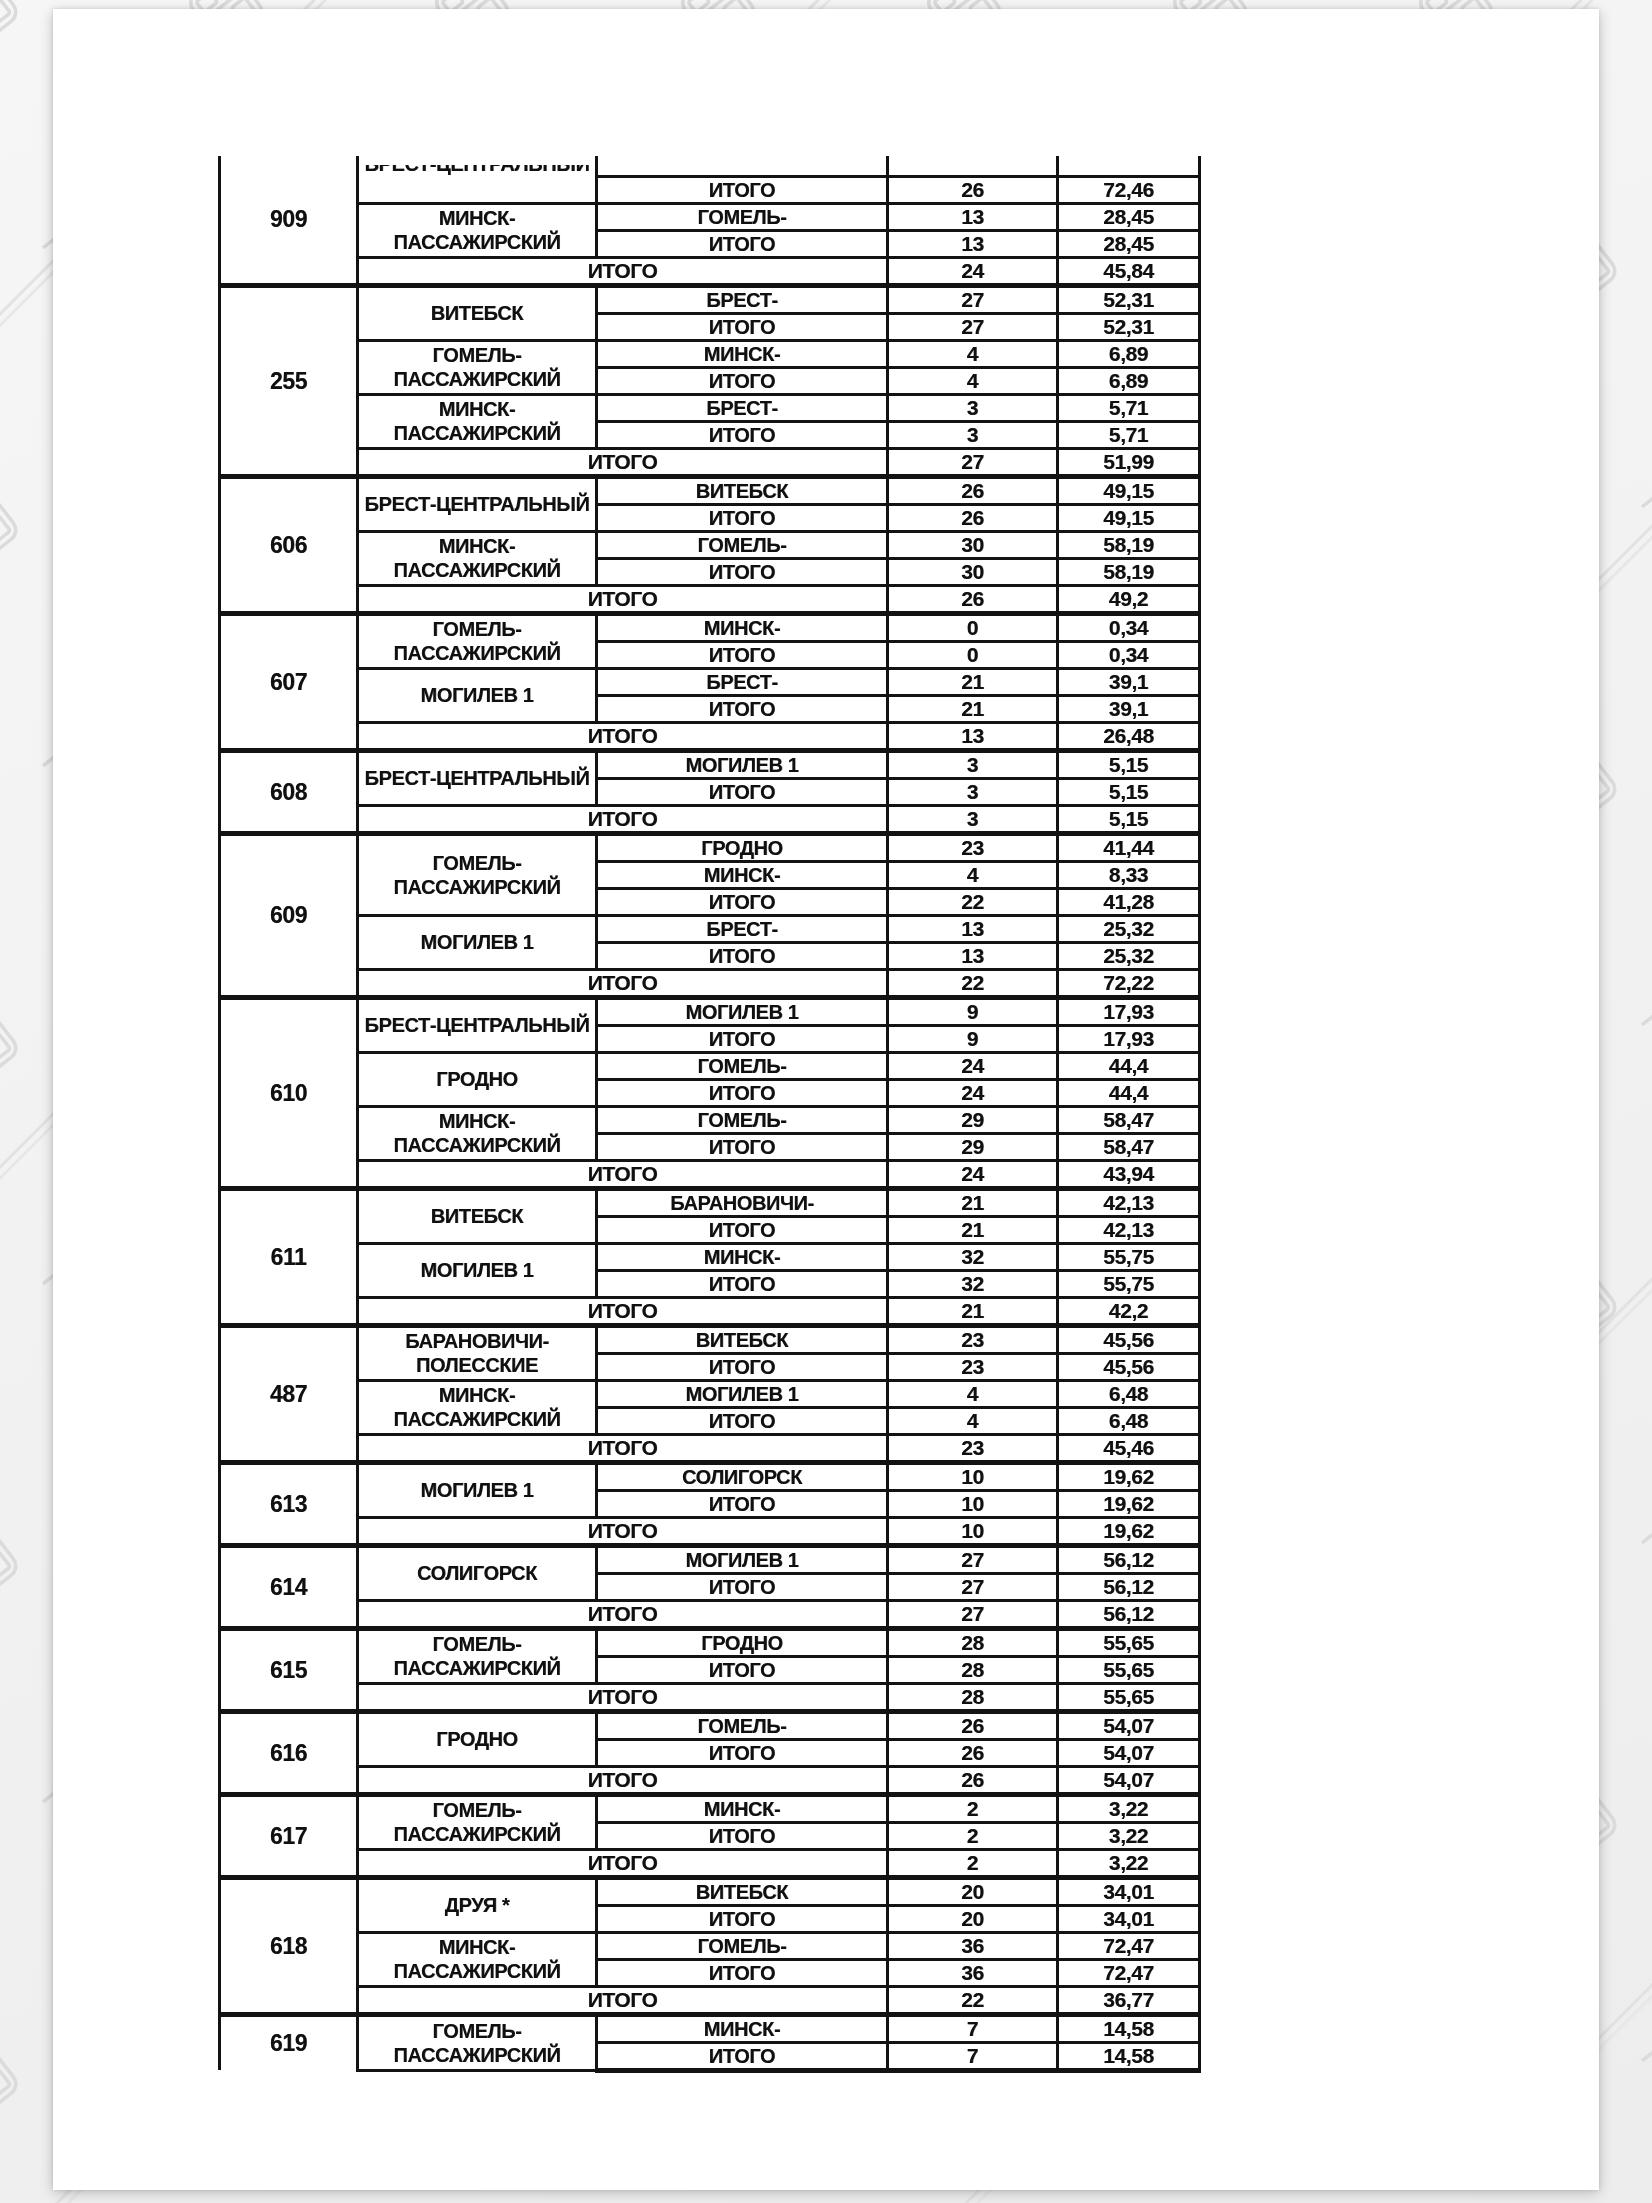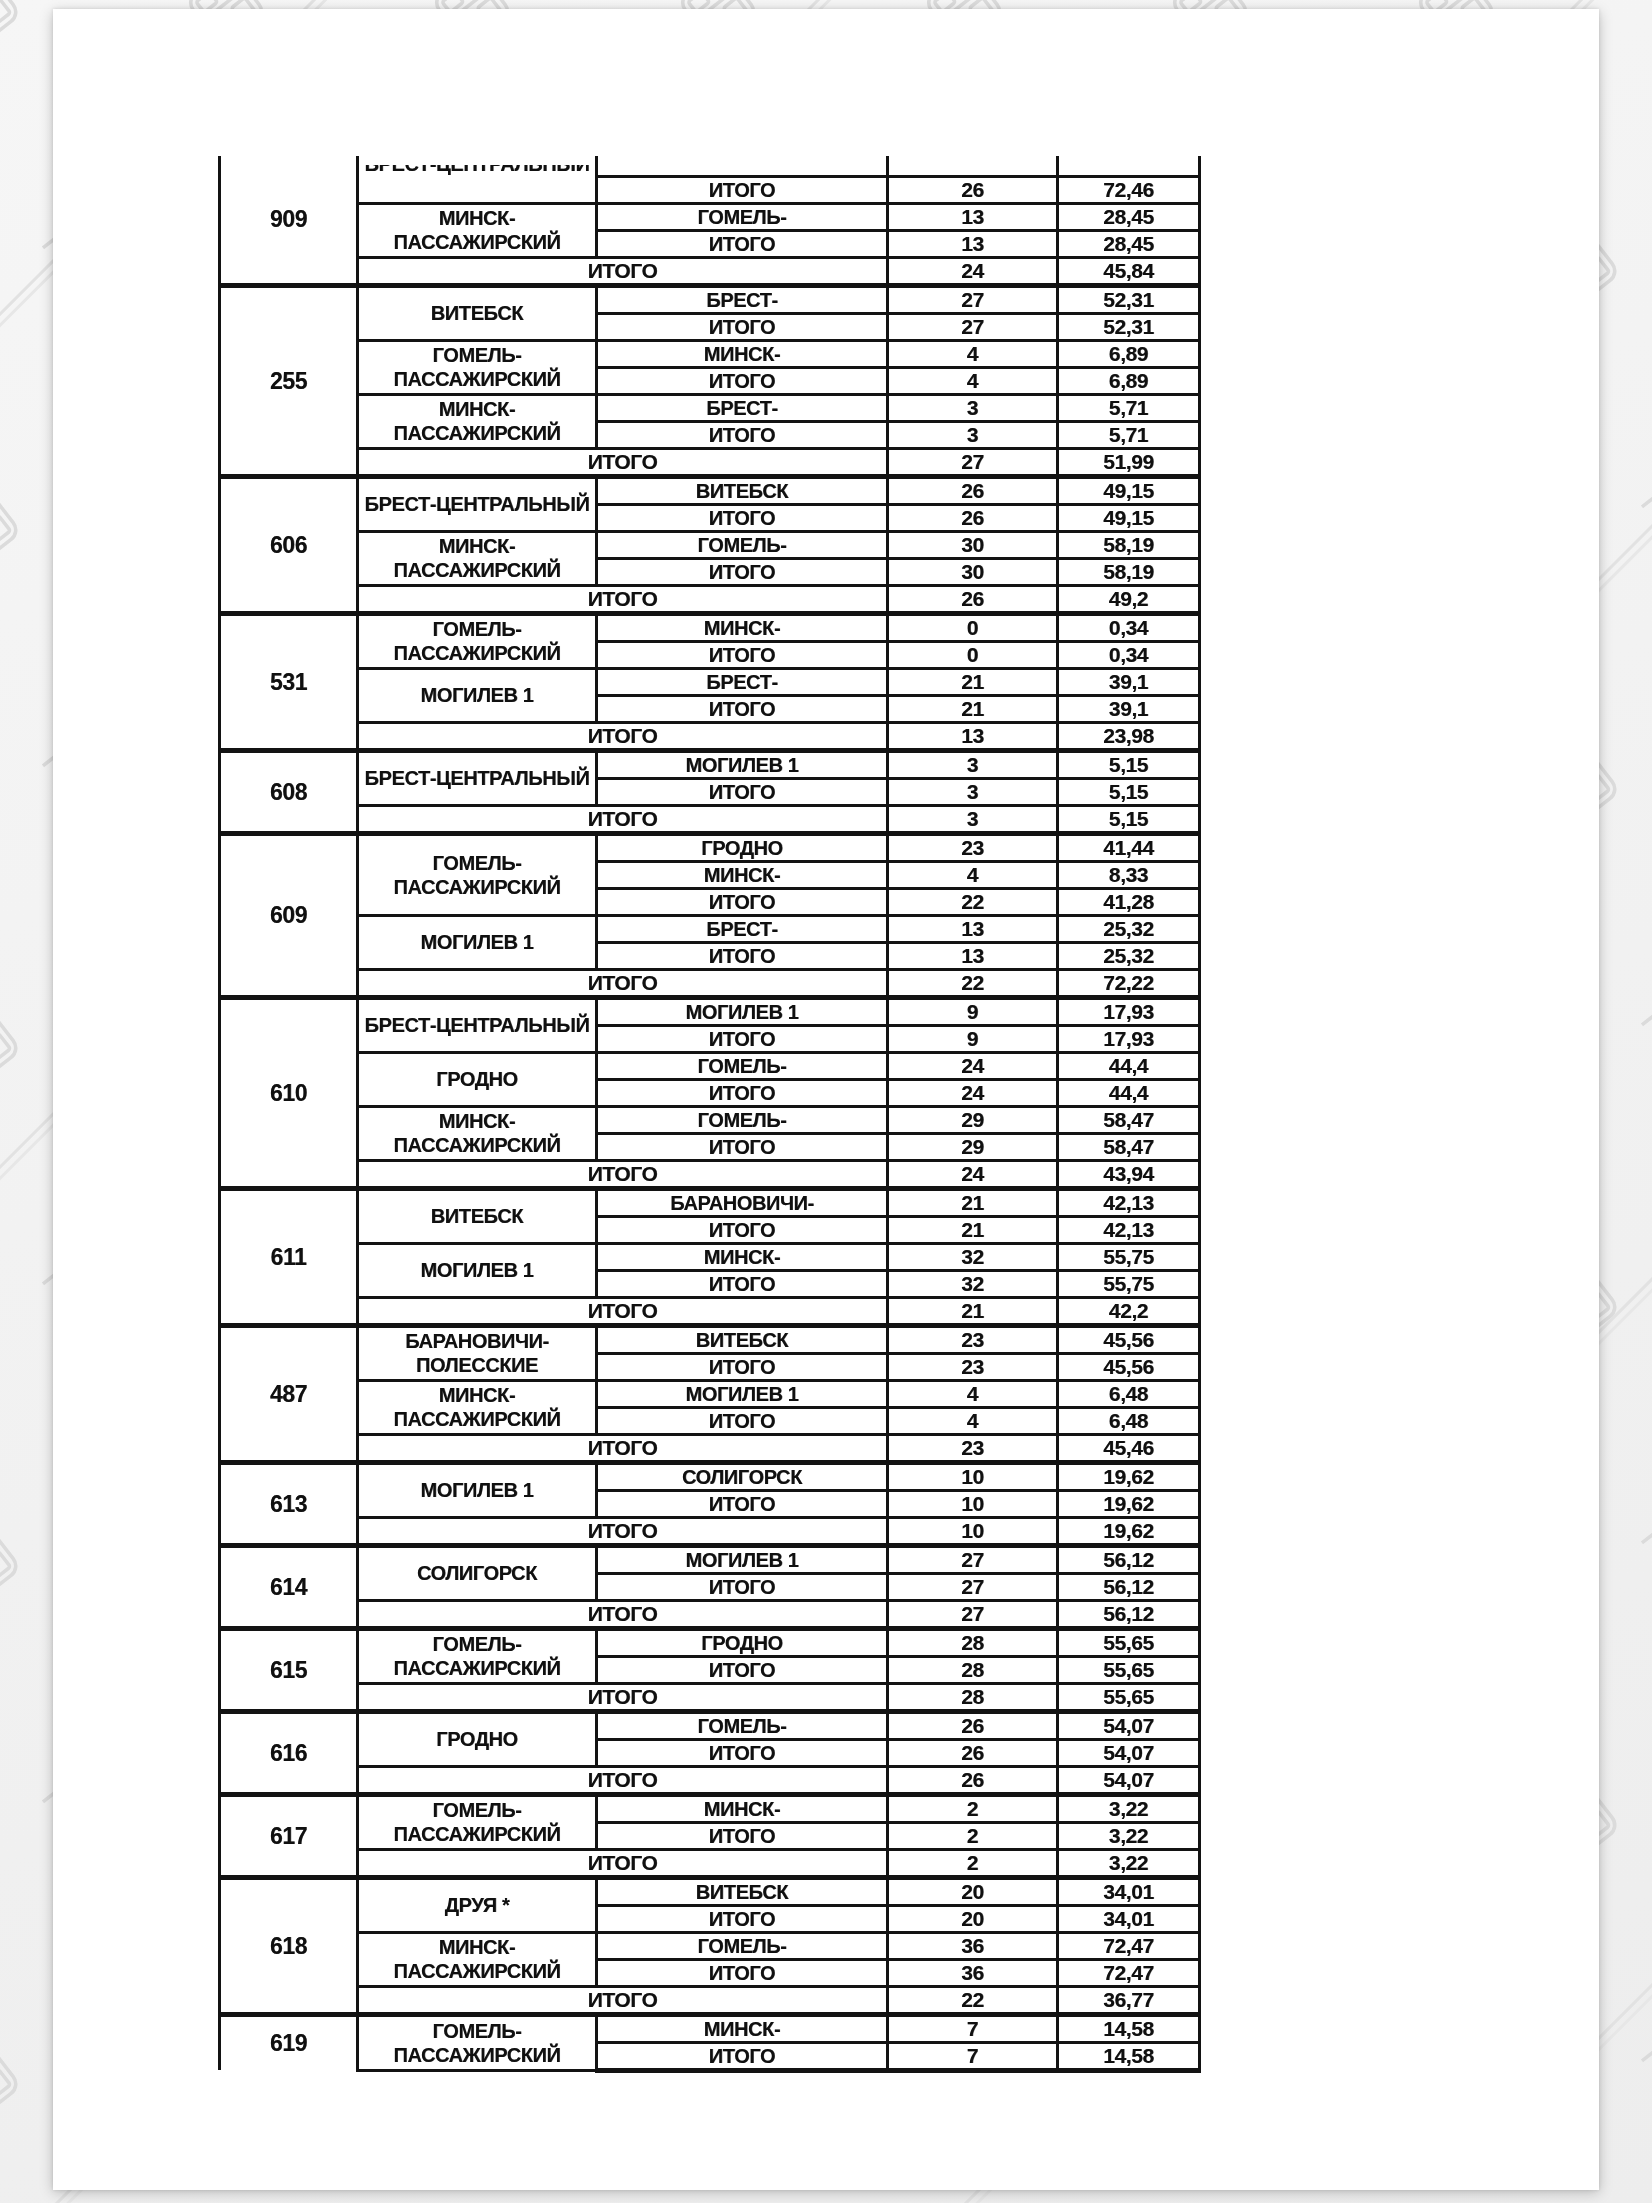--- a/index.html
+++ b/index.html
@@ -1042,21 +1042,21 @@
             <td class="dest">ИТОГО</td>
             <td class="count">30</td>
             <td class="pct">58,19</td>
           </tr>
           <tr class="total-row">
             <td class="total-label" colspan="2">ИТОГО</td>
             <td class="count">26</td>
             <td class="pct">49,2</td>
           </tr>
           <tr class="group-start">
-            <td class="num" rowspan="5">531</td>
+            <td class="num" rowspan="5">607</td>
             <td class="station" rowspan="2">ГОМЕЛЬ-
 ПАССАЖИРСКИЙ</td>
             <td class="dest">МИНСК-</td>
             <td class="count">0</td>
             <td class="pct">0,34</td>
           </tr>
           <tr>
             <td class="dest">ИТОГО</td>
             <td class="count">0</td>
             <td class="pct">0,34</td>
@@ -1068,21 +1068,21 @@
             <td class="pct">39,1</td>
           </tr>
           <tr>
             <td class="dest">ИТОГО</td>
             <td class="count">21</td>
             <td class="pct">39,1</td>
           </tr>
           <tr class="total-row">
             <td class="total-label" colspan="2">ИТОГО</td>
             <td class="count">13</td>
-            <td class="pct">23,98</td>
+            <td class="pct">26,48</td>
           </tr>
           <tr class="group-start">
             <td class="num" rowspan="3">608</td>
             <td class="station" rowspan="2">БРЕСТ-ЦЕНТРАЛЬНЫЙ</td>
             <td class="dest">МОГИЛЕВ 1</td>
             <td class="count">3</td>
             <td class="pct">5,15</td>
           </tr>
           <tr>
             <td class="dest">ИТОГО</td>

